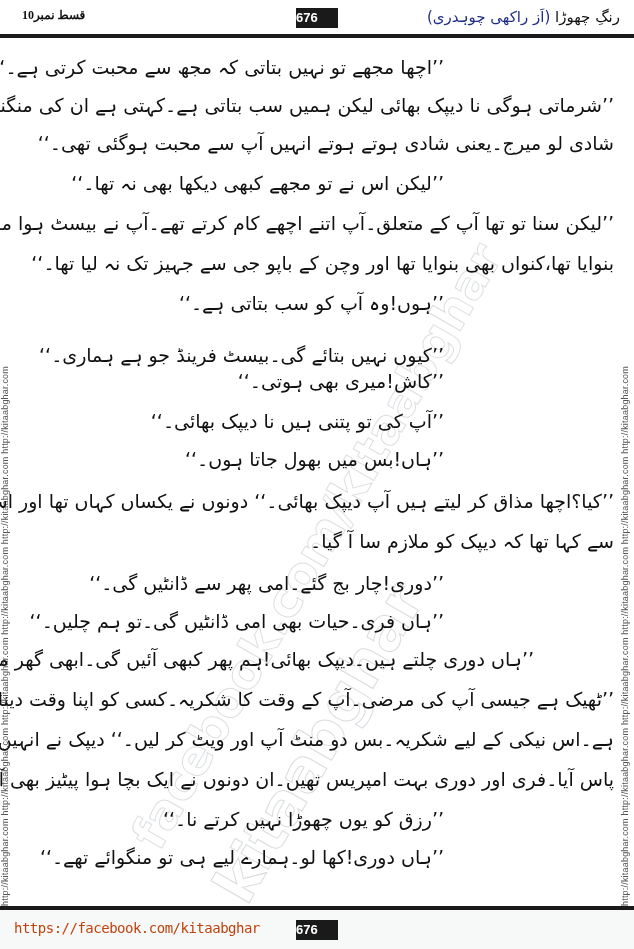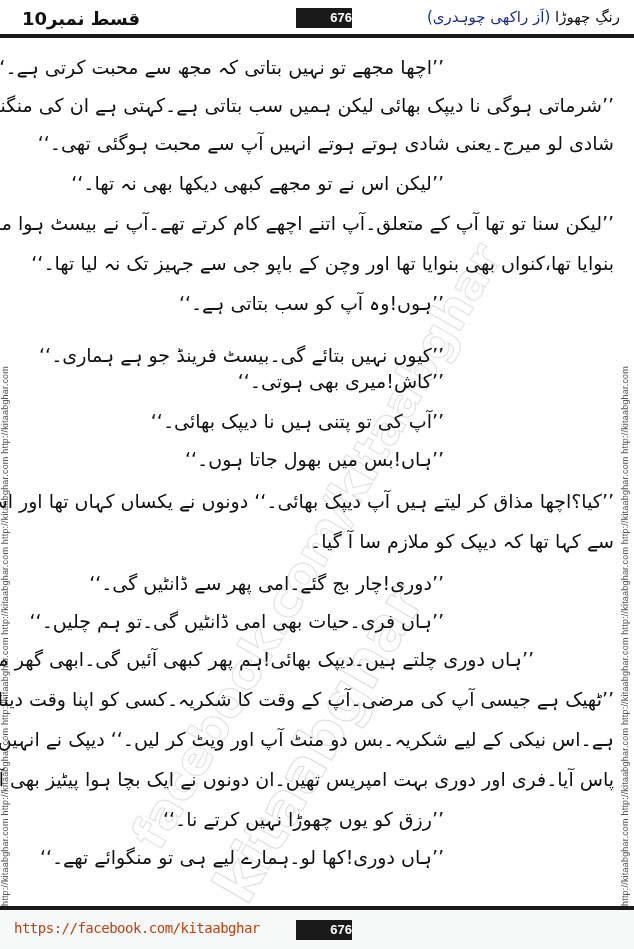--- a/index.html
+++ b/index.html
@@ -12,26 +12,26 @@
   .header {
     position: absolute; left: 0; top: 0; width: 634px; height: 34px;
   }
   .header .title {
     position: absolute; right: 14px; top: 8px;
     font-size: 15px; direction: rtl; color: #111;
   }
   .header .title .author { color: #1f2d8a; margin-top: 12px; }
   .header .episode {
     position: absolute; left: 22px; top: 8px;
-    font-size: 18px; direction: rtl; font-weight: bold;
+    font-size: 12px; direction: rtl; font-weight: bold; font-family: Liberation Serif, serif;
   }
   .pagebox {
-    position: absolute; left: 296px; width: 56px; height: 20px;
+    position: absolute; left: 296px; width: 42px; height: 20px;
     background: #1a1a1a; color: #fff; font-weight: bold; font-size: 13px;
-    text-align: right; line-height: 20px;
+    text-align: left; line-height: 20px;
     font-family: "Liberation Sans", sans-serif;
   }
   .header .pagebox { top: 8px; }
   .rule-top {
     position: absolute; left: 0; top: 34px; width: 634px; height: 4px; background: #1a1a1a;
   }
   .rule-bottom {
     position: absolute; left: 0; top: 906px; width: 634px; height: 4px; background: #1a1a1a;
   }
   .footer { position: absolute; left: 0; top: 910px; width: 634px; height: 39px; background: #f7f9f9; }

